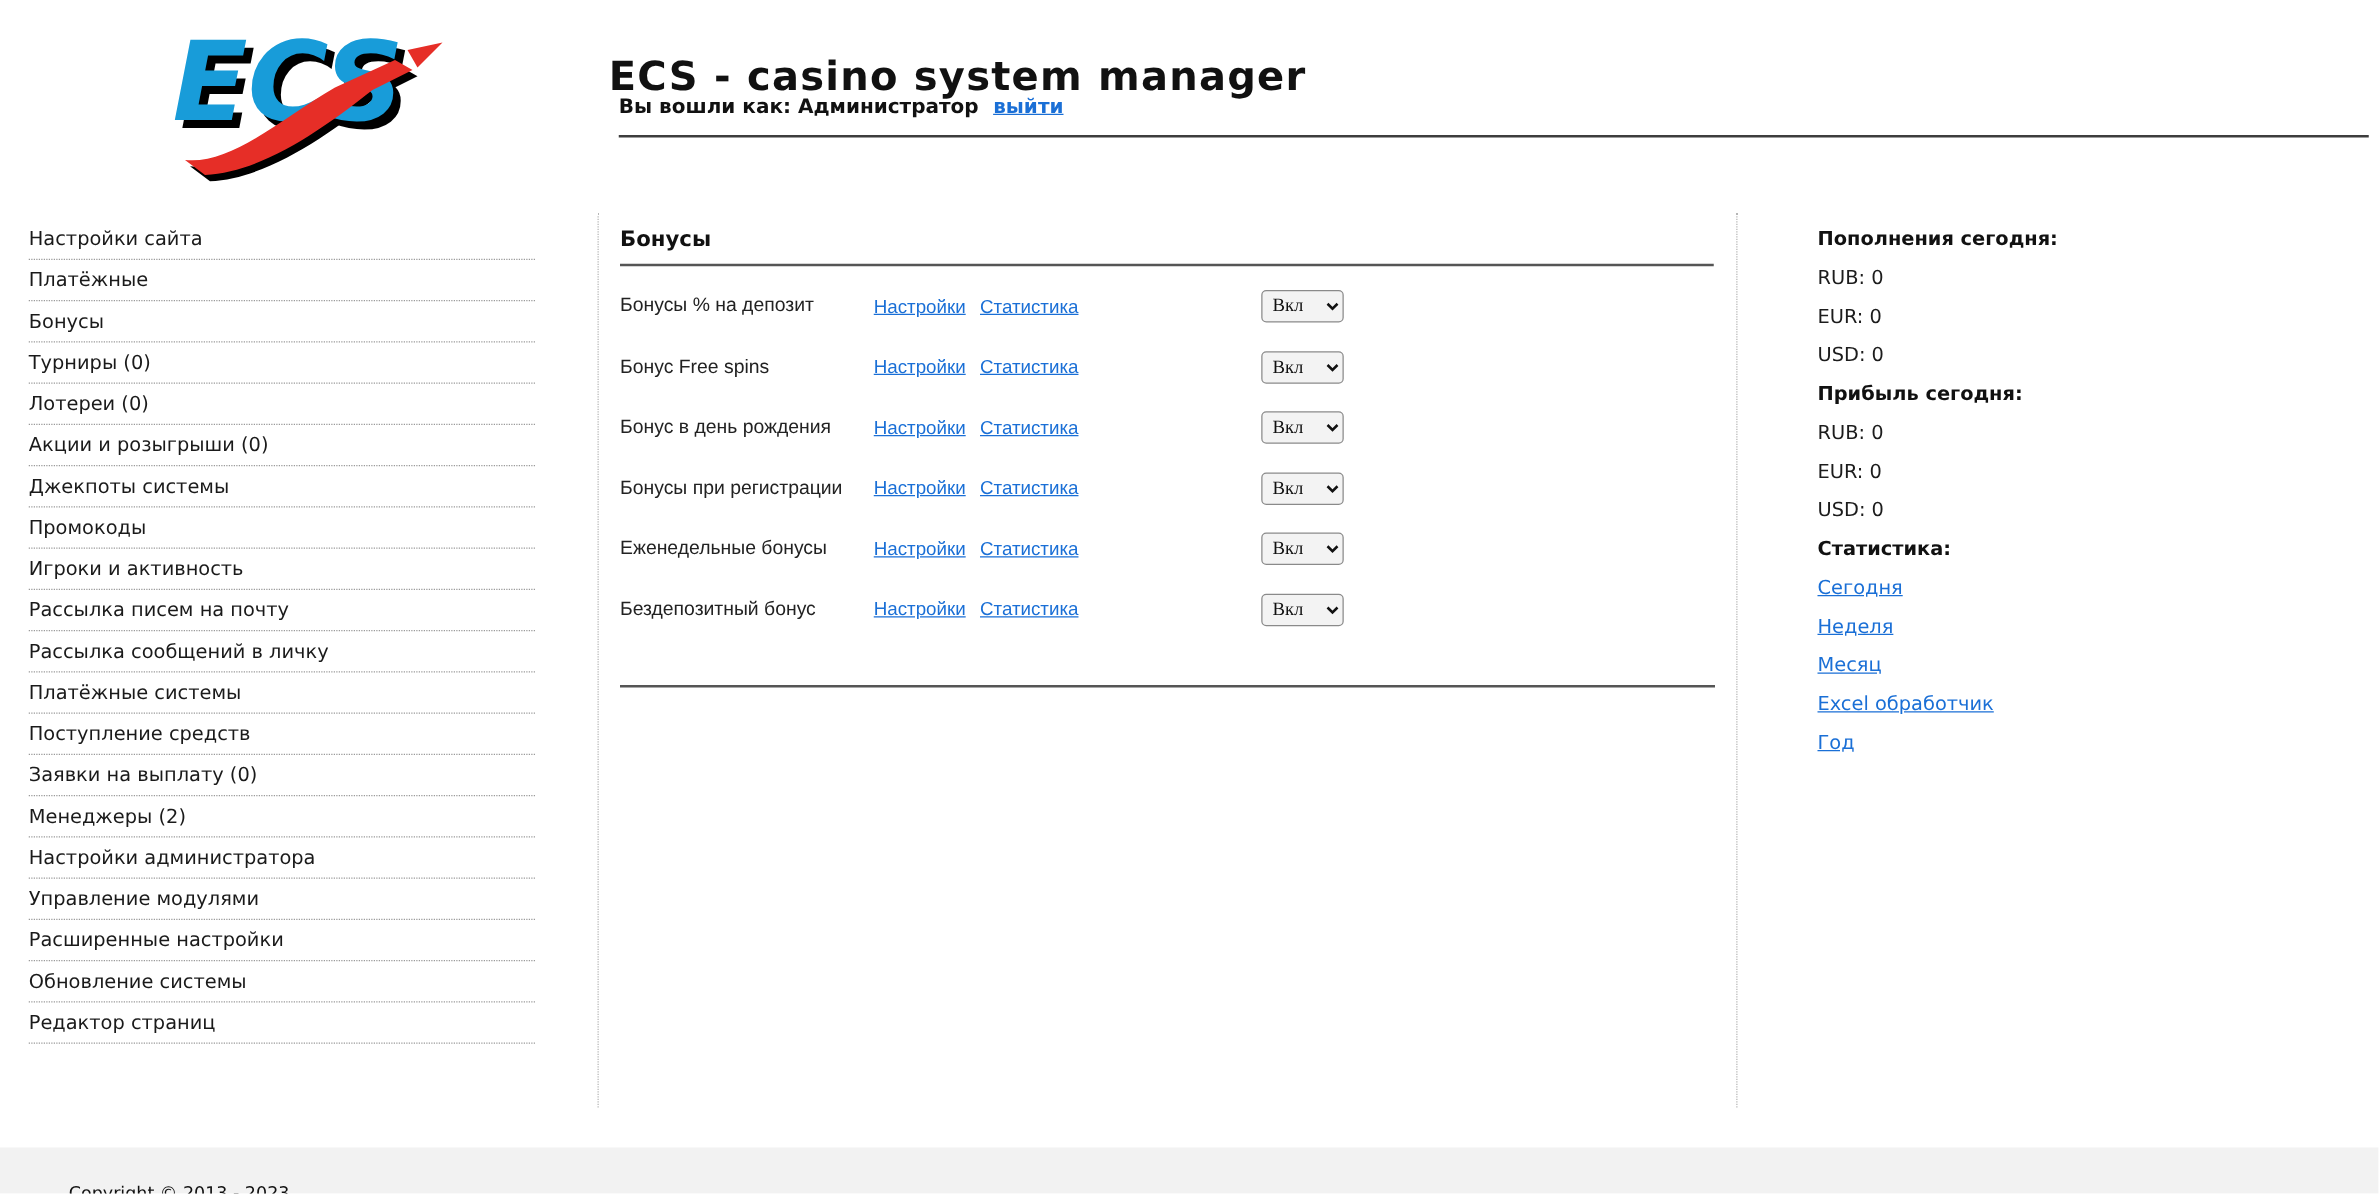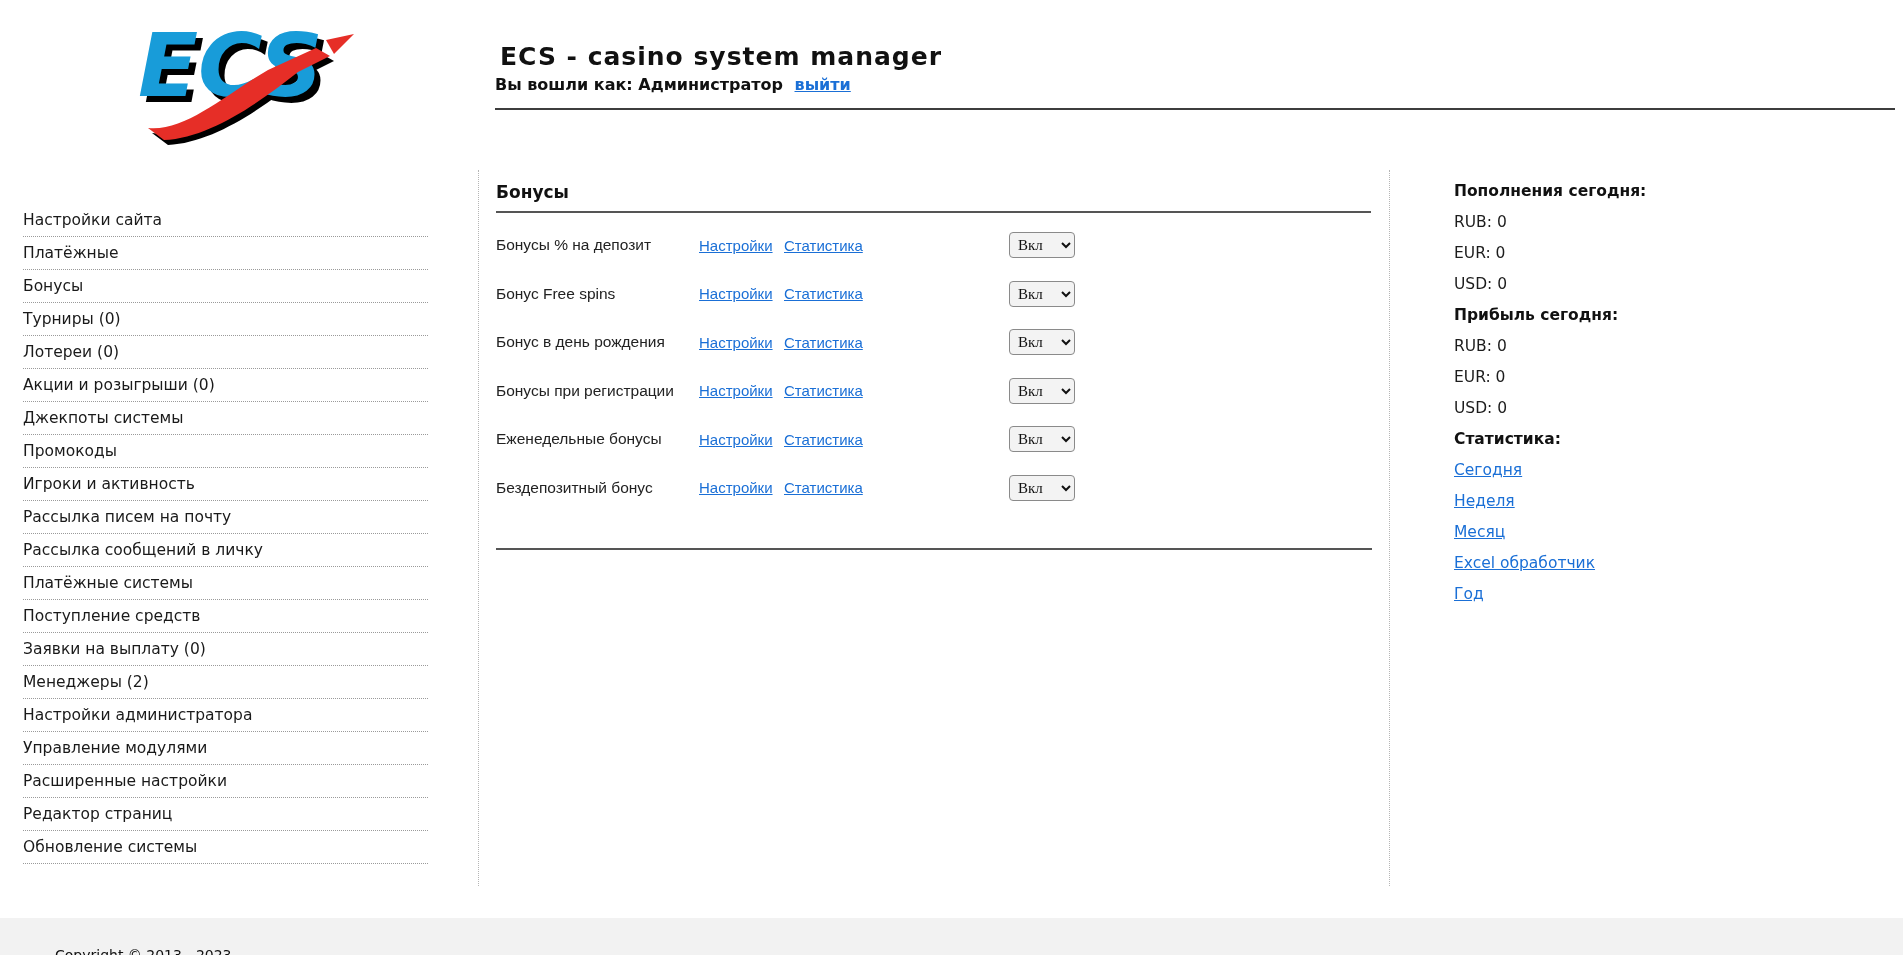--- a/index.html
+++ b/index.html
@@ -5,35 +5,35 @@
   * { margin:0; padding:0; box-sizing:border-box; }
   html,body { background:#fff; }
   .page {
     position:relative; width:1903px; height:955px; overflow:hidden;
     background:#fff; font-family:"DejaVu Sans", sans-serif; color:#1a1a1a;
   }
 
   
   .logo { position:absolute; left:130px; top:10px; width:230px; height:145px; }
   .hdr-title {
-    position:absolute; left:500px; top:42px;
-    font-size:25px; font-weight:bold; letter-spacing:1px; color:#111;
+    position:absolute; left:487px; top:42px;
+    font-size:32px; font-weight:bold; letter-spacing:1px; color:#111;
   }
   .hdr-login {
     position:absolute; left:495px; top:75px;
     font-size:16px; font-weight:bold; color:#111;
   }
   .hdr-login a { color:#1a6fd6; text-decoration:underline; margin-left:6px; cursor:pointer; }
   .hdr-rule {
     position:absolute; left:495px; top:108px; width:1400px; height:0;
     border-top:2px solid #3d3d3d;
   }
 
   
-  .sidebar { position:absolute; left:23px; top:204px; width:405px; }
+  .sidebar { position:absolute; left:23px; top:175px; width:405px; }
   .side-item {
     border-bottom:1px dotted #9a9a9a;
     padding:7px 0 8px 0; height:33px;
     font-size:15.5px; color:#1a1a1a; cursor:pointer;
   }
 
   
   .content {
     position:absolute; left:478px; top:170px; width:912px; height:716px;
     border-left:1px dotted #b5b5b5; border-right:1px dotted #b5b5b5;
@@ -143,24 +143,24 @@
       <div class="side-item">
     <span>Настройки администратора</span>
   </div>
       <div class="side-item">
     <span>Управление модулями</span>
   </div>
       <div class="side-item">
     <span>Расширенные настройки</span>
   </div>
       <div class="side-item">
+    <span>Обновление системы</span>
+  </div>
+      <div class="side-item">
     <span>Редактор страниц</span>
-  </div>
-      <div class="side-item">
-    <span>Обновление системы</span>
   </div>
     </nav>
 
   <main class="content">
     <h2>Бонусы</h2>
     <div class="rule top"></div>
     <div class="rows" id="bonus-rows">
         <div class="bonus-row">
     <span>Бонусы % на депозит</span>
     <a href="#" class="lnk-settings">Настройки</a>

